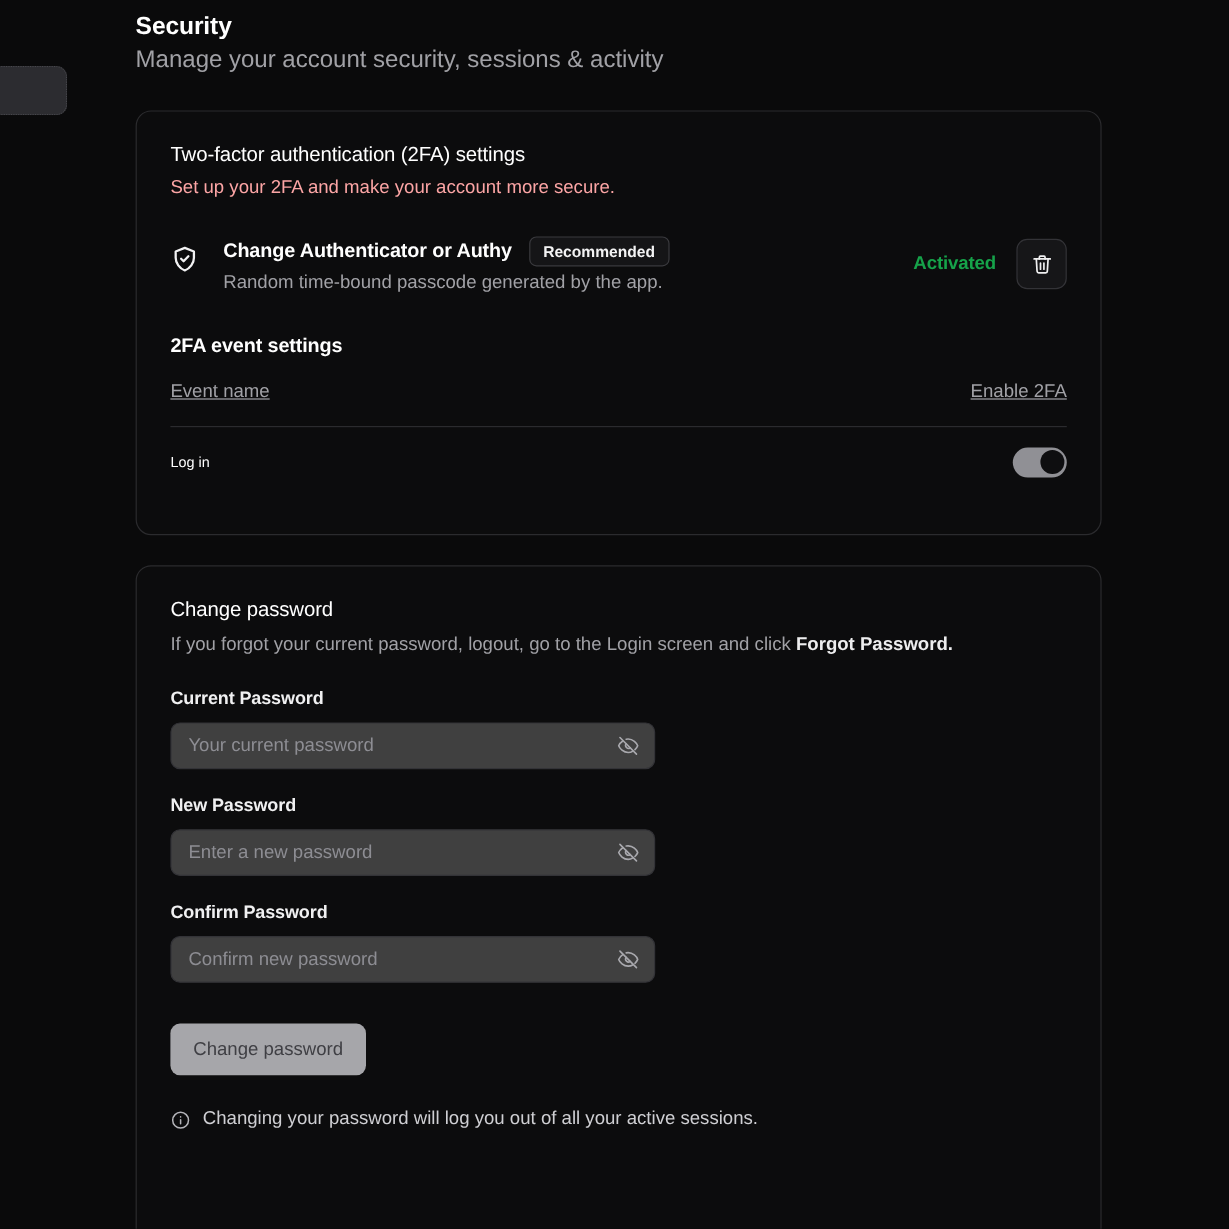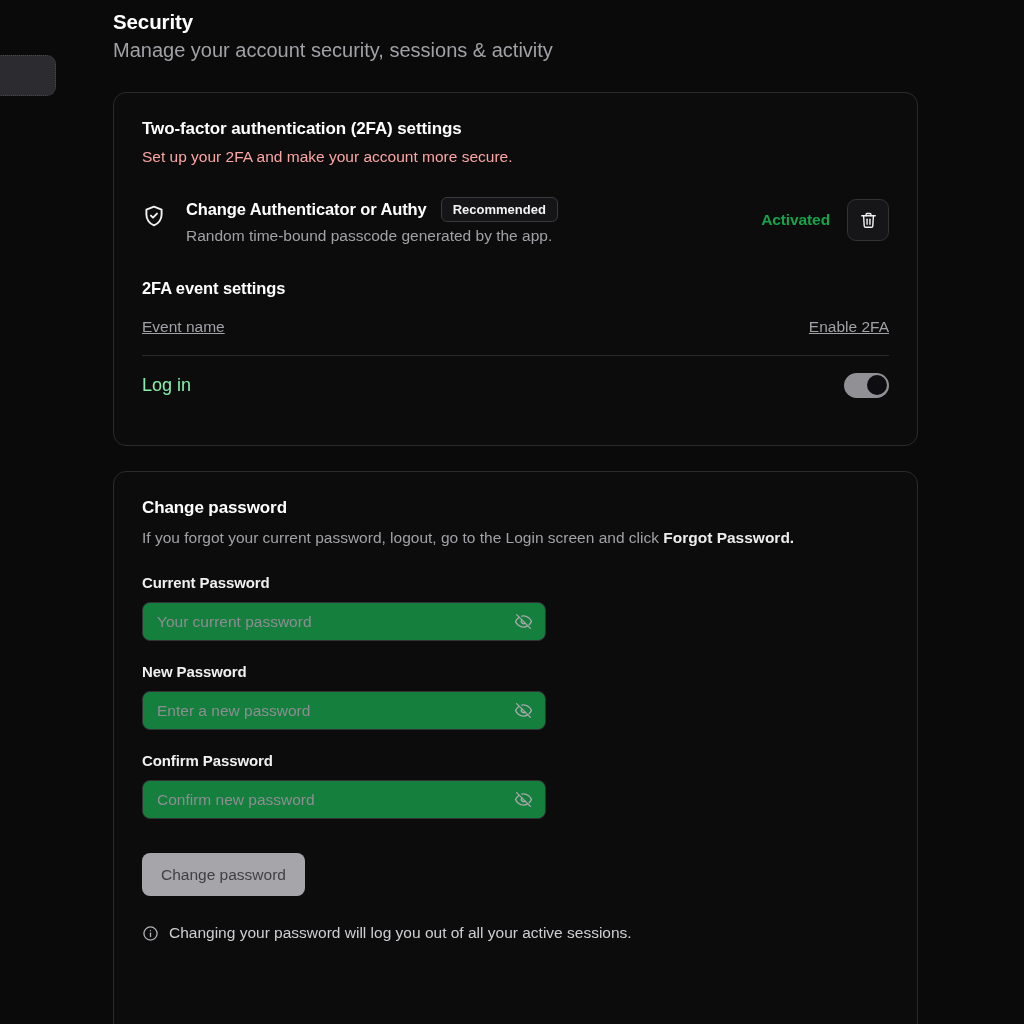--- a/index.html
+++ b/index.html
@@ -61,21 +61,21 @@
     border: 1px solid #2b2b2e;
     border-radius: 13px;
   }
   #card-2fa { top: 92px; height: 354px; }
   #card-password { top: 471px; height: 580px; }
 
   .card-inner { padding: 26px 28px 0 28px; }
 
   .card-title {
     font-size: 17px;
-    font-weight: bold;
+    font-weight: normal;
     color: #ffffff;
     letter-spacing: -0.1px;
   }
   .card-subtitle {
     margin-top: 8px;
     font-size: 15.5px;
     color: #fca5a5;
     line-height: 20px;
   }
 
@@ -180,22 +180,22 @@
     color: #a1a1a6;
     text-decoration: underline;
   }
   .event-row {
     display: flex;
     align-items: center;
     justify-content: space-between;
     height: 58px;
   }
   .event-row-label {
-    font-size: 18px;
-    color: #86efac;
+    font-size: 12px;
+    color: #ffffff;
   }
 
   .toggle {
     position: relative;
     width: 45px;
     height: 25px;
     background: #909095;
     border-radius: 13px;
     cursor: pointer;
   }
@@ -225,21 +225,21 @@
     font-size: 15px;
     font-weight: bold;
     color: #f0f0f1;
     letter-spacing: -0.1px;
   }
   .field-wrap {
     position: relative;
     margin-top: 11px;
     width: 404px;
     height: 39px;
-    background: #15803d;
+    background: #404040;
     border: 1px solid #333337;
     border-radius: 8px;
   }
   .field-wrap input {
     position: absolute;
     left: 0; top: 0;
     width: 100%;
     height: 100%;
     padding: 0 44px 0 14px;
     background: transparent;

